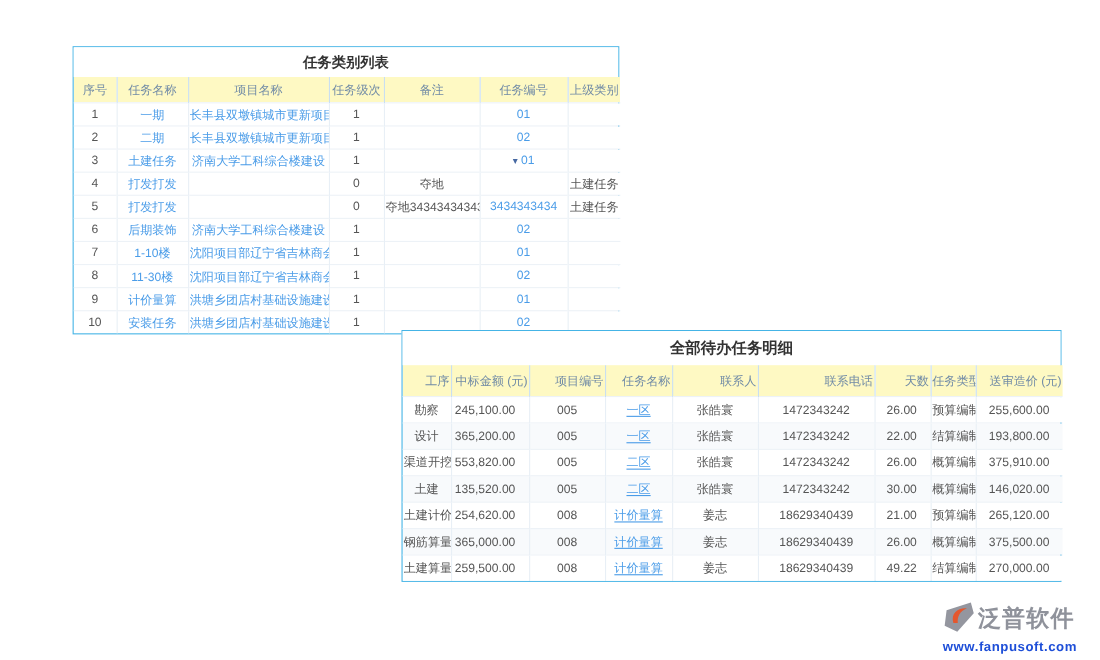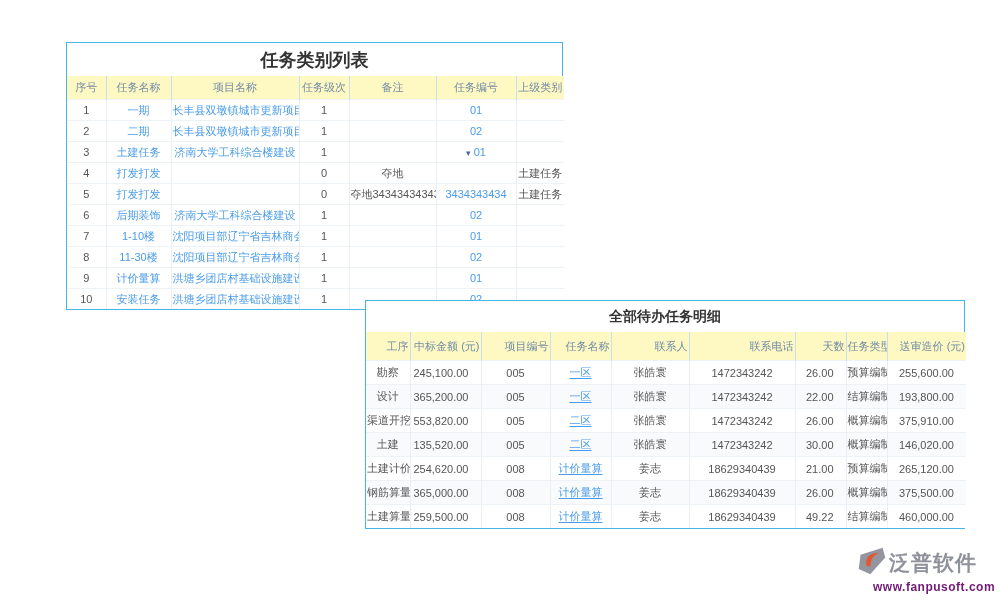--- a/index.html
+++ b/index.html
@@ -14,21 +14,21 @@
     border:1px solid #45b4e6;
     box-sizing:border-box;
   }
   .panel-title{
     text-align:center;
     font-weight:bold;
     color:#333;
     background:#fff;
   }
   #cat-panel{left:66px;top:42px;width:497px;}
-  #cat-panel .panel-title{font-size:18px;padding:5px 0 4px;}
+  #cat-panel .panel-title{font-size:13px;padding:5px 0 4px;}
   #todo-panel{left:365px;top:300px;width:600px;}
   #todo-panel .panel-title{font-size:14px;padding:7px 0 6px;}
 
   table{border-collapse:collapse;table-layout:fixed;width:100%;}
   th{
     background:#fef9c3;
     color:#718ba6;
     font-weight:normal;
     font-size:11px;
     border-left:1px solid #c9dff0;
@@ -60,21 +60,21 @@
   
   #logo{
     position:absolute;left:857px;top:546px;width:138px;
     line-height:1.05;
   }
   #logo .row1{display:flex;align-items:center;}
   #logo .brand{
     font-size:21px;font-weight:bold;color:#8f929b;letter-spacing:1px;margin-left:2px;
   }
   #logo .site{
-    font-size:12px;font-weight:bold;color:#701a75;margin-top:1px;letter-spacing:0.5px;margin-left:16px;
+    font-size:12px;font-weight:bold;color:#1d4ed8;margin-top:1px;letter-spacing:0.5px;
   }
 </style>
 </head>
 <body>
 
 <div class="panel" id="cat-panel">
   <div class="panel-title">任务类别列表</div>
   <table>
     <colgroup>
       <col style="width:39px">
@@ -287,21 +287,21 @@
         </tr>
         <tr>
           <td><span>土建算量</span></td>
           <td class="r"><span>259,500.00</span></td>
           <td><span>008</span></td>
           <td><span class="lnk">计价量算</span></td>
           <td><span>姜志</span></td>
           <td><span>18629340439</span></td>
           <td class="r"><span>49.22</span></td>
           <td><span>结算编制</span></td>
-          <td class="r"><span>460,000.00</span></td>
+          <td class="r"><span>270,000.00</span></td>
         </tr>
       </tbody>
   </table>
 </div>
 
 <div id="logo">
   <div class="row1">
     <span>
       <svg width="30" height="30" viewBox="0 0 34 34">
         <path d="M4,10 L29,2 L32,13 L15,32 L2,26 Z" fill="#94969f"></path>

